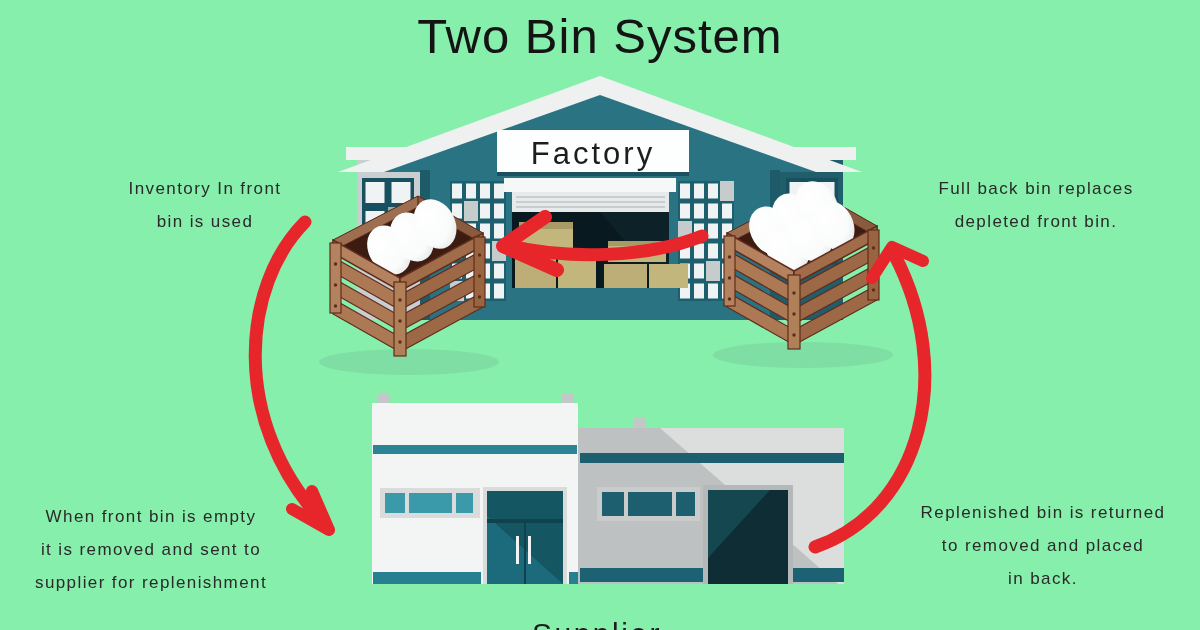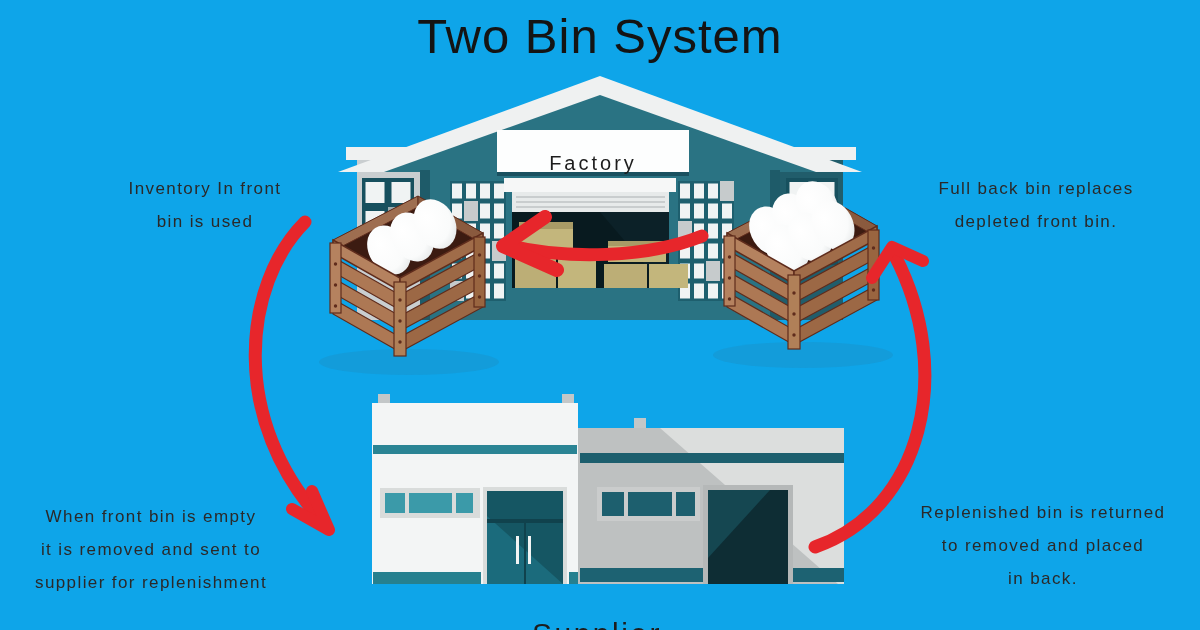--- a/index.html
+++ b/index.html
@@ -1,34 +1,34 @@
 <!DOCTYPE html>
 <html><head>
 <meta charset="utf-8">
 <style>
   html,body { margin:0; padding:0; }
   .stage {
     position:relative; width:1200px; height:630px;
-    background:#0ea5e9; overflow:hidden;
+    background:#86efac; overflow:hidden;
     font-family:"Liberation Sans","DejaVu Sans",sans-serif;
   }
   .illustration { position:absolute; left:0; top:0; }
   .page-title {
     position:absolute; left:0; top:8px; width:100%;
     text-align:center; font-size:49px; font-weight:300;
     color:#141414; letter-spacing:1px;
   }
   .annotation {
     position:absolute; color:#2b2929; font-size:17px;
     letter-spacing:1.4px; text-align:center; line-height:33px;
   }
   .annotation .line { display:block; }
   .sign-label {
     position:absolute; left:497px; top:136px; width:192px;
-    text-align:center; font-size:20px; letter-spacing:3px; color:#1d1d1d;margin-top:16px;
+    text-align:center; font-size:31px; letter-spacing:3px; color:#1d1d1d;
   }
   .supplier-label {
     position:absolute; left:447px; top:589px; width:300px;
     text-align:center; font-size:30px; letter-spacing:2.5px; color:#1d1d1d;margin-top:28px;
   }
   .ann-top-left     { left:60px;  top:172px; width:290px; }
   .ann-top-right    { left:886px; top:172px; width:300px; }
   .ann-bottom-left  { left:5px;   top:500px; width:292px; }
   .ann-bottom-right { left:893px; top:496px; width:300px; }
 </style>

